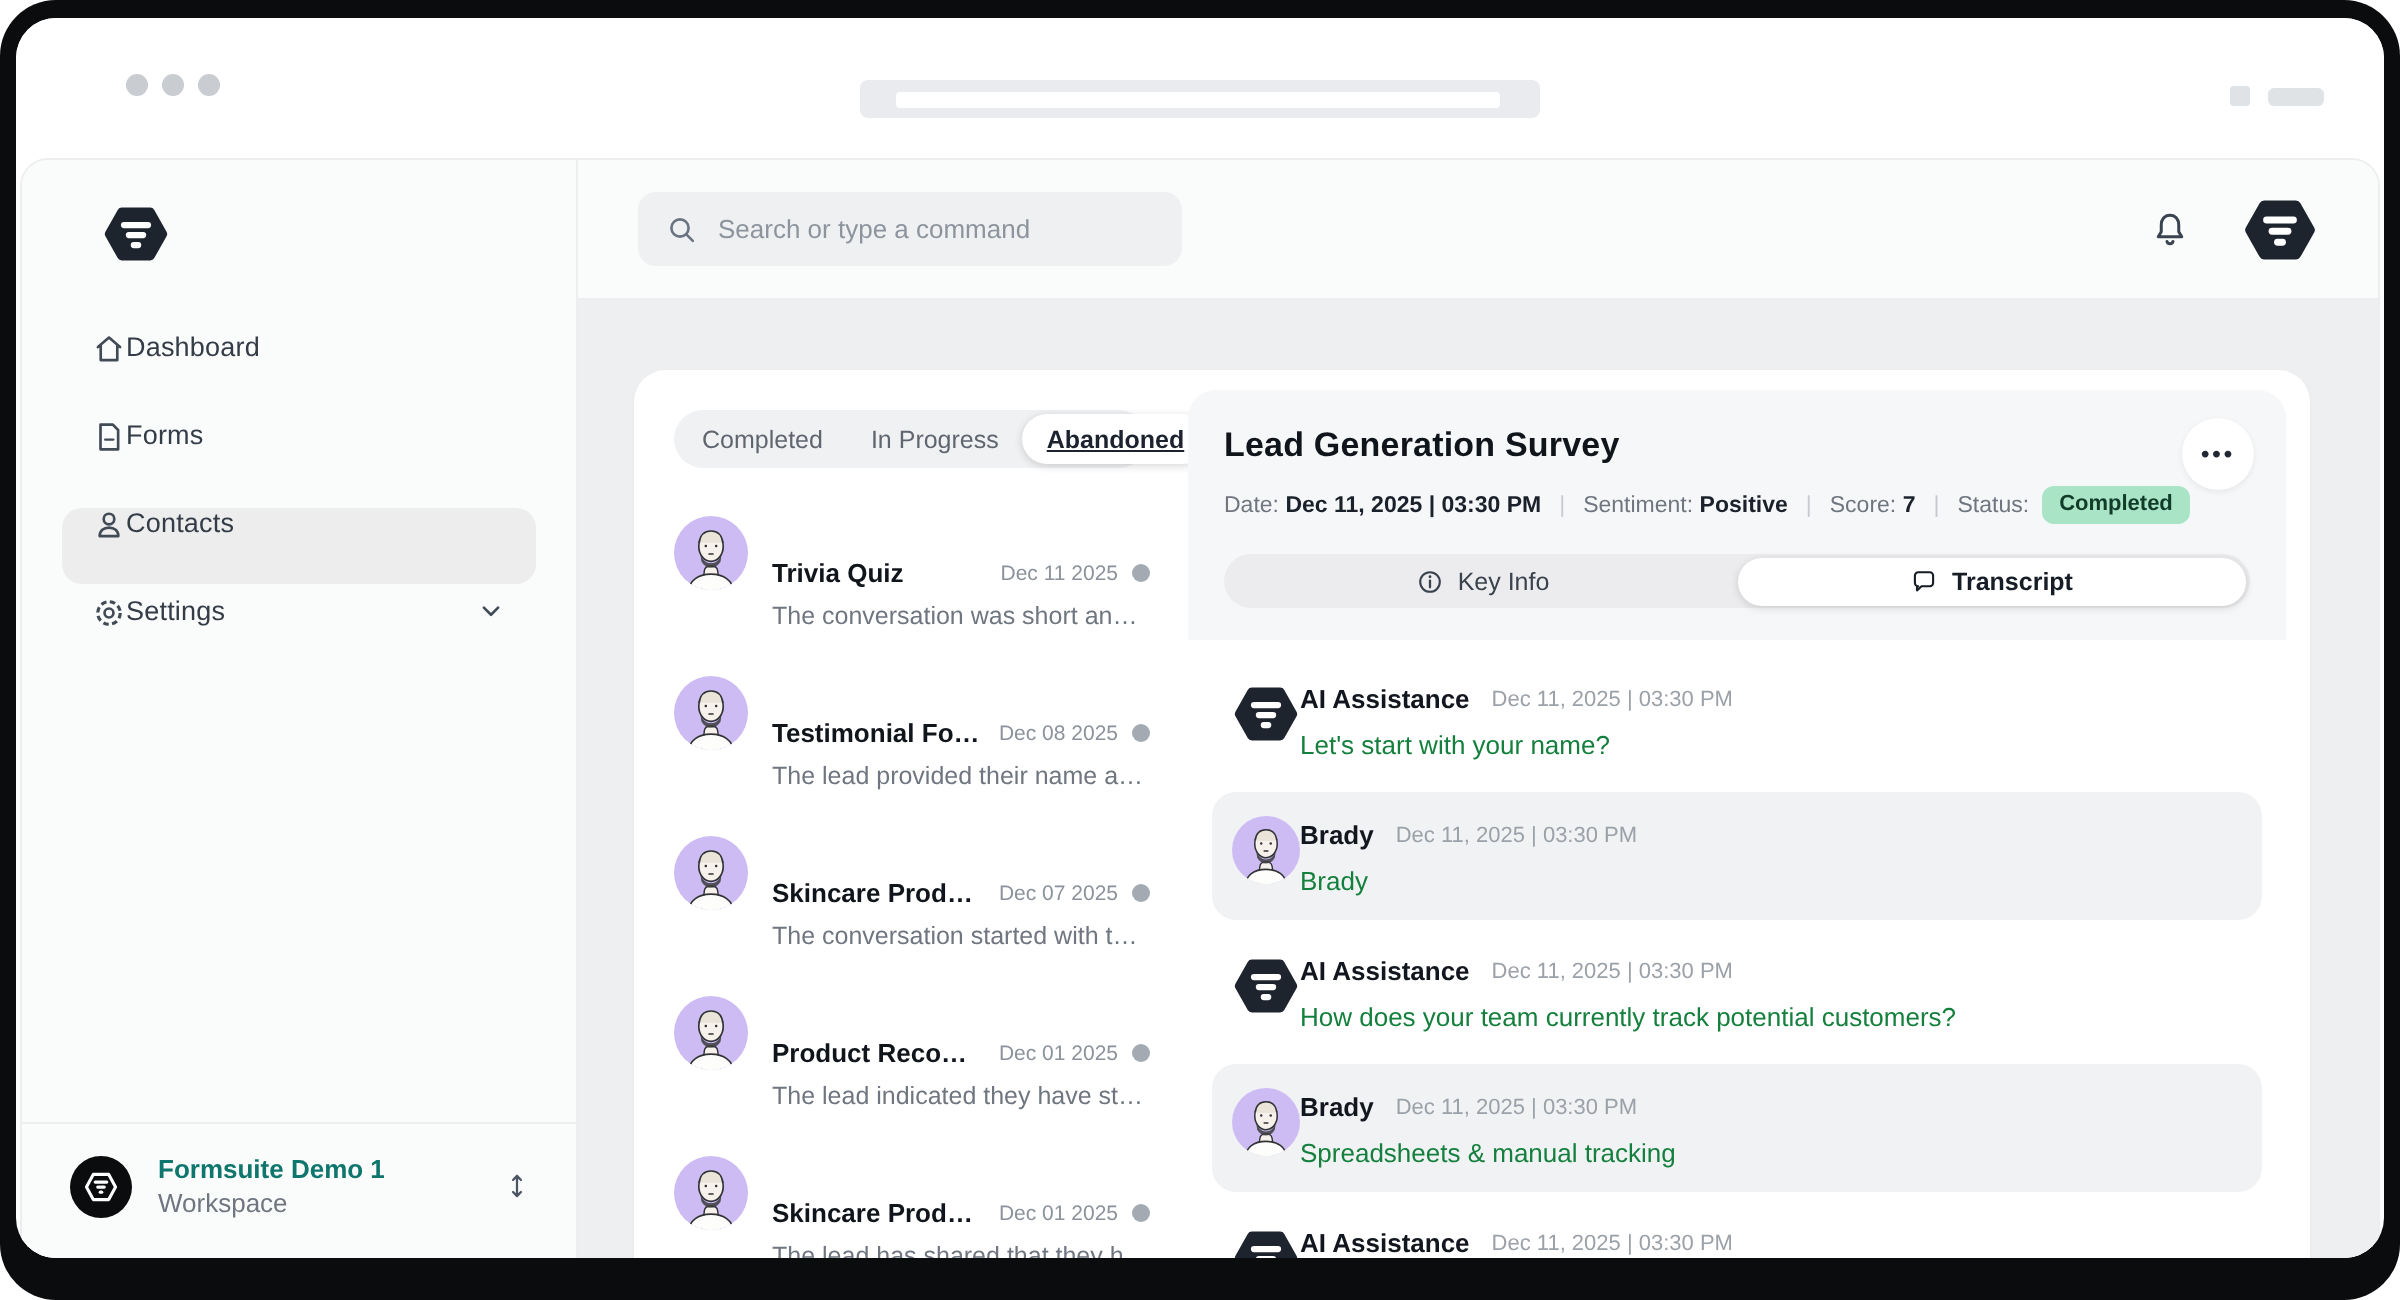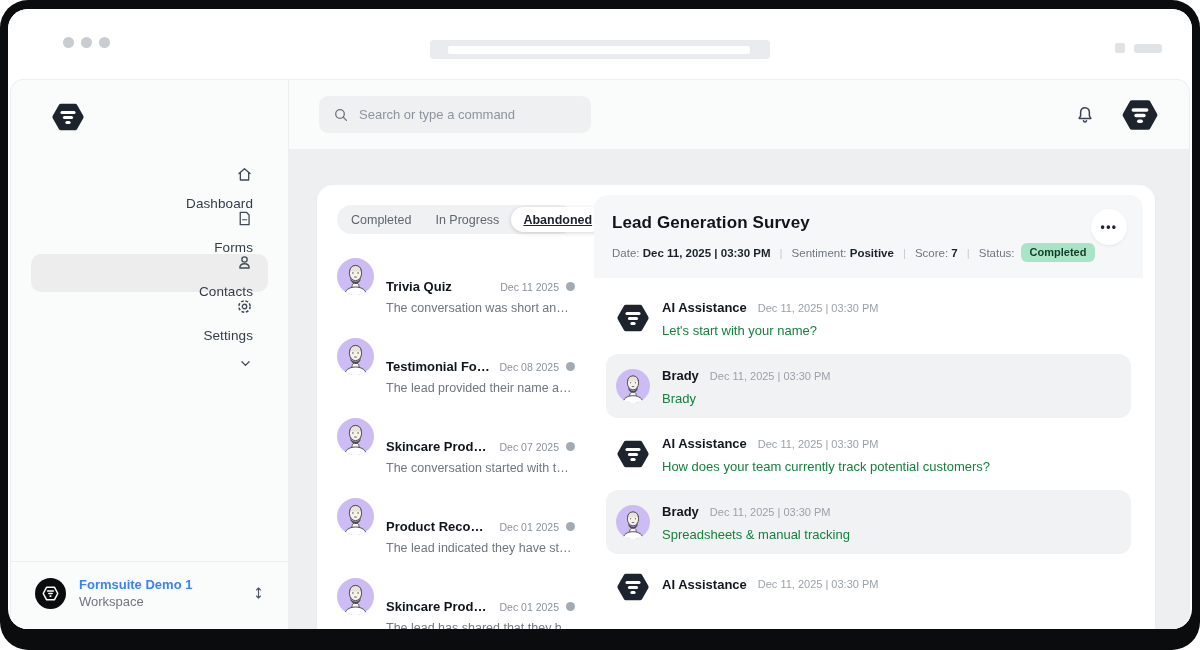--- a/index.html
+++ b/index.html
@@ -20,29 +20,29 @@
   .ctl-square { width:10px; height:10px; background:#e0e3e6; border-radius:2px; }
   .ctl-rect { width:28px; height:9px; background:#e0e3e6; border-radius:3px; }
 
   
   .app { position:absolute; top:70px; left:2px; right:2px; bottom:0; display:flex; background:#fafbfb; border:1px solid #eceef0; border-bottom:none; border-radius:14px 14px 0 0; overflow:hidden; }
 
   
   .sidebar { width:278px; flex:none; background:#fafbfb; border-right:1px solid #eceef0; display:flex; flex-direction:column; }
   .side-logo { margin:20px 0 0 40px; width:34px; height:34px; }
   .nav { margin-top:32px; padding:0 20px; display:flex; flex-direction:column; gap:6px; }
-  .nav-item { display:flex; align-items:flex-end; gap:13px; height:38px; padding:0 15px; border-radius:10px; cursor:pointer;flex-direction:column; }
+  .nav-item { display:flex; align-items:flex-start; height:38px; padding:0 15px; border-radius:10px; cursor:pointer; }
   .nav-item.active { background:#ededee; }
   .nav-item .lbl { font-size:13.5px; font-weight:500; color:#333c47; letter-spacing:.1px; }
   .nav-item svg { flex:none; }
   .nav-chevron { margin-left:auto; }
   .side-footer { margin-top:auto; border-top:1px solid #eceef0; padding:15px 22px 20px 24px; display:flex; align-items:center; gap:13px; }
   .ws-avatar { width:31px; height:31px; flex:none; }
   .ws-text { display:flex; flex-direction:column; gap:2px; }
-  .ws-name { font-size:13px; font-weight:700; color:#3b82f6; }
+  .ws-name { font-size:13px; font-weight:700; color:#0f766e; }
   .ws-sub { font-size:13px; color:#6f7680; }
   .ws-updown { margin-left:auto; cursor:pointer; }
 
   
   .main { flex:1; display:flex; flex-direction:column; min-width:0; }
   .topbar { height:70px; flex:none; background:#fafbfb; border-bottom:1px solid #eceef0; display:flex; align-items:center; padding:0 30px; }
   .search { width:272px; height:37px; background:#eef0f2; border-radius:9px; display:flex; align-items:center; gap:10px; padding:0 14px; }
   .search input { flex:1; border:none; outline:none; background:transparent; font-family:"Liberation Sans", sans-serif; font-size:13px; color:#c2410c; }
   .search input::placeholder { color:#8d949e; }
   .topbar-right { margin-left:auto; display:flex; align-items:center; gap:26px; }
@@ -77,21 +77,21 @@
   .meta { margin-top:10px; display:flex; align-items:center; flex-wrap:nowrap; font-size:11.5px; color:#6f7680; white-space:nowrap; }
   .meta b { color:#1a212b; font-weight:700; }
   .meta .sep { color:#c6cad0; margin:0 9px; }
   .badge { display:inline-block; margin-left:6px; background:#a8e4c5; color:#123c2a; font-size:11px; font-weight:700; padding:3px 9px 4px; border-radius:6px; }
 
   .viewtabs { margin-top:15px; height:27px; background:#ececee; border-radius:999px; display:flex; align-items:center; padding:0 2px; }
   .viewtab { flex:1; height:24px; display:flex; align-items:center; justify-content:center; gap:7px; font-size:12.5px; color:#3a424d; border-radius:999px; cursor:pointer; }
   .viewtab.active { background:#ffffff; font-weight:700; color:#171d26; box-shadow:0 1px 4px rgba(0,0,0,.14); }
 
   .transcript { margin:16px -18px 0; background:#ffffff; padding:8px 12px 30px; flex:1; }
-  .msg { display:flex; gap:12px; padding:12px 10px; border-radius:12px; margin-bottom:4px;align-items:center; }
+  .msg { display:flex; gap:0; padding:12px 10px; border-radius:12px; margin-bottom:4px; }
   .msg.user { background:#f1f2f4; }
   .msg-avatar { width:34px; height:34px; flex:none; }
   .msg-body { flex:1; min-width:0; padding-top:2px; }
   .msg-head { display:flex; align-items:center; gap:11px; }
   .msg-name { font-size:13px; font-weight:700; color:#12171f; }
   .msg-ts { font-size:11px; font-weight:500; color:#9ba1a9; }
   .msg-text { margin-top:8px; font-size:13px; color:#15803d; }
 </style>
 </head>
 <body>
@@ -328,20 +328,36 @@
                   <span>Date:</span>&nbsp;<b>Dec 11, 2025 | 03:30 PM</b>
                   <span class="sep">|</span>
                   <span>Sentiment:</span>&nbsp;<b>Positive</b>
                   <span class="sep">|</span>
                   <span>Score:</span>&nbsp;<b>7</b>
                   <span class="sep">|</span>
                   <span>Status:</span>
                   <span class="badge">Completed</span>
                 </div>
 
+                <div class="viewtabs">
+                  <div class="viewtab">
+                    <svg width="14" height="14" viewBox="0 0 16 16">
+                        <circle cx="8" cy="8" r="5.6" fill="none" stroke="#3a424d" stroke-width="1.2"></circle>
+                        <path d="M8 7.2 V11" stroke="#3a424d" stroke-width="1.3" stroke-linecap="round"></path>
+                        <circle cx="8" cy="5" r="0.8" fill="#3a424d"></circle>
+                      </svg>
+                    <span>Key Info</span>
+                  </div>
+                  <div class="viewtab active">
+                    <svg width="14" height="14" viewBox="0 0 16 16">
+                        <path d="M13.2 4.3 v4.2 a1.9 1.9 0 0 1 -1.9 1.9 H6.6 L4 12.8 V10.4 H4.7 A1.9 1.9 0 0 1 2.8 8.5 V4.3 A1.9 1.9 0 0 1 4.7 2.4 h6.6 A1.9 1.9 0 0 1 13.2 4.3 Z" fill="none" stroke="#171d26" stroke-width="1.2" stroke-linejoin="round"></path>
+                      </svg>
+                    <span>Transcript</span>
+                  </div>
+                </div>
 
                 <div class="transcript">
                   <div class="msg ai">
                     <svg class="msg-avatar">
                         <use href="#sym-hex"></use>
                       </svg>
                     <div class="msg-body">
                       <div class="msg-head">
                           <span class="msg-name">AI Assistance</span>
                           <span class="msg-ts">Dec 11, 2025 | 03:30 PM</span>

